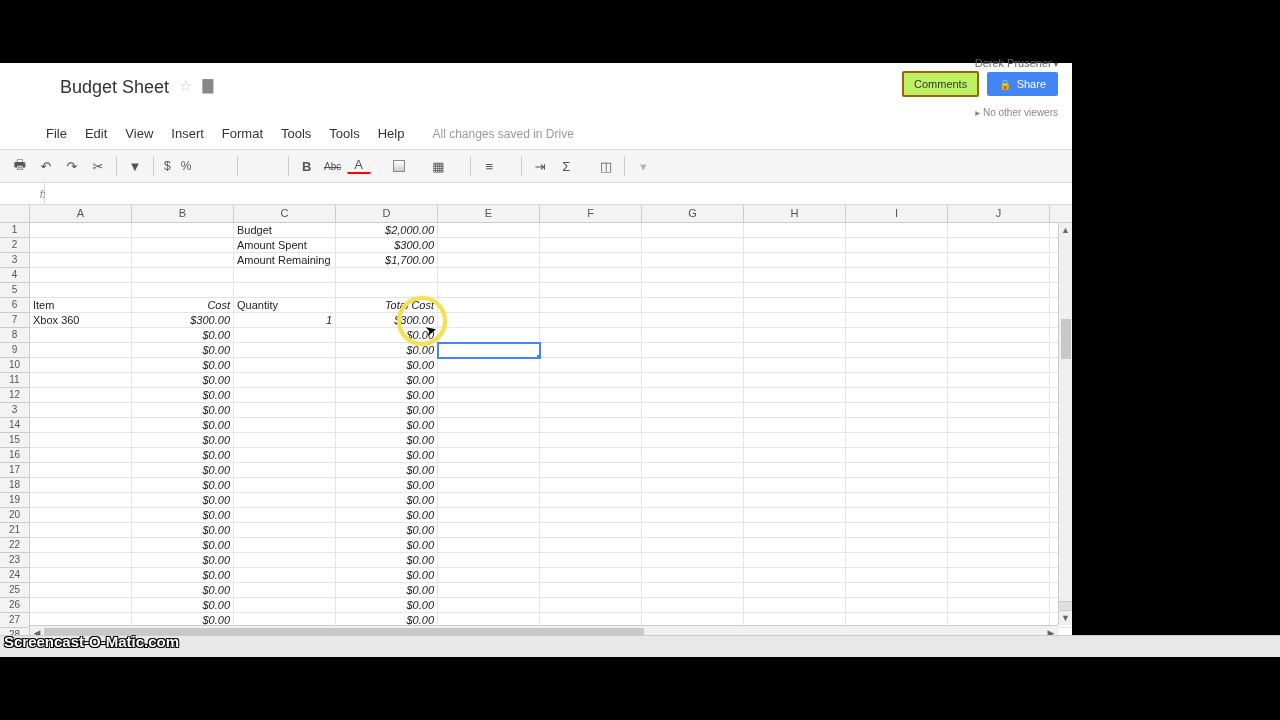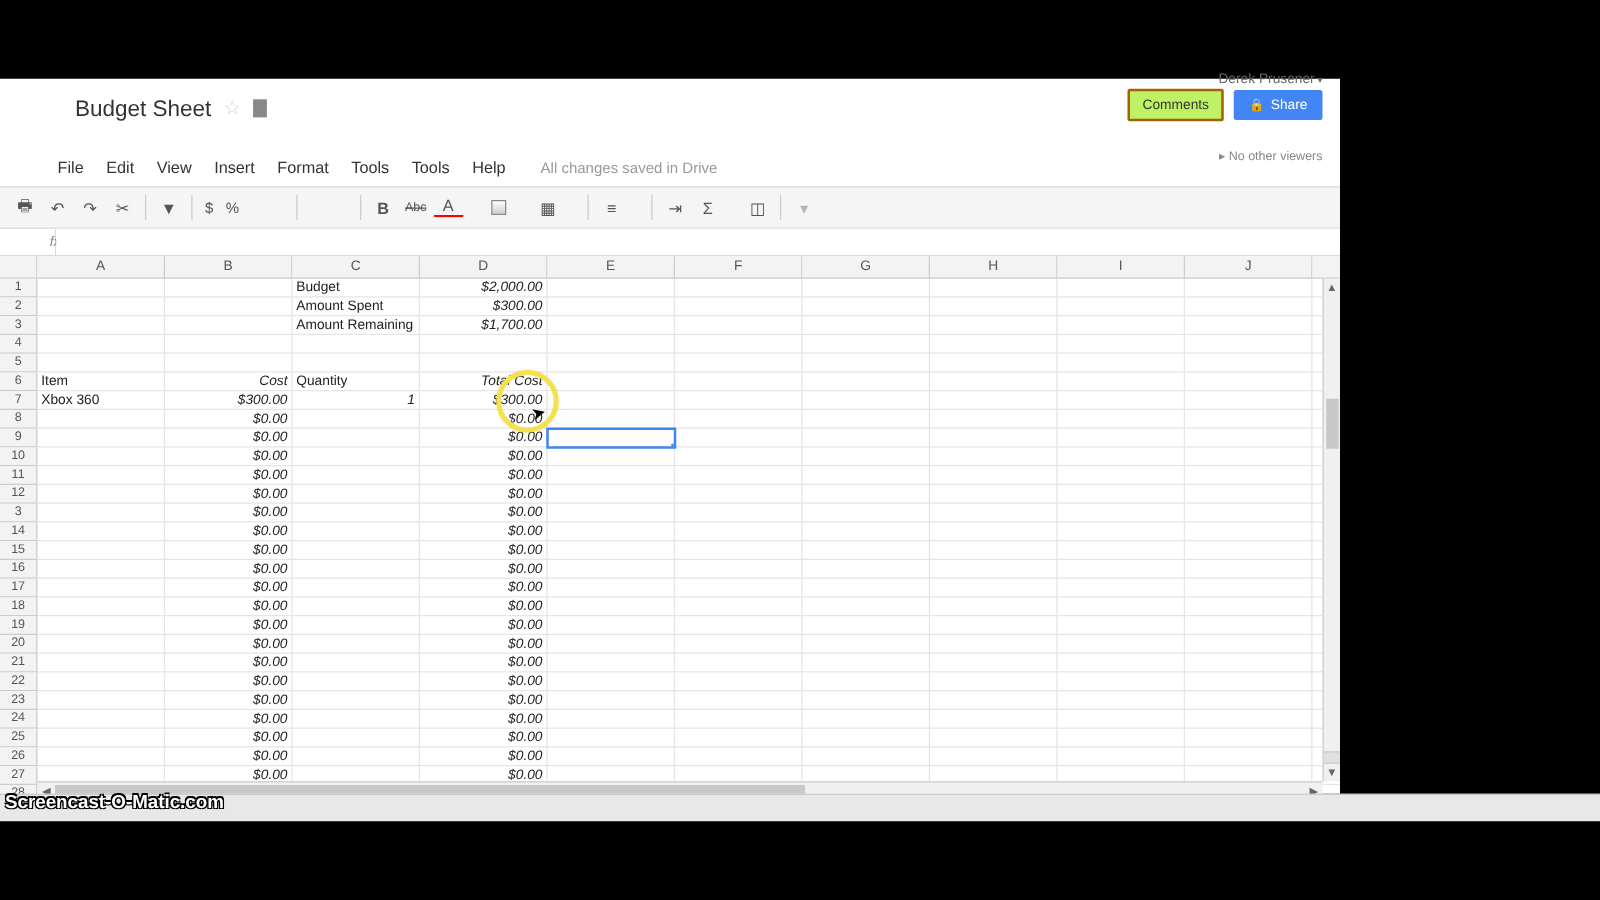--- a/index.html
+++ b/index.html
@@ -9,21 +9,21 @@
   .titlebar { display: flex; align-items: flex-start; padding: 14px 8px 0 60px; height: 58px; position: relative; }
   .doc-title { font-size: 18px; color: #333; font-weight: 400; }
   .star-icon { margin-left: 10px; color: #ccc; font-size: 15px; cursor: pointer; }
   .folder-icon { margin-left: 10px; color: #888; font-size: 14px; cursor: pointer; }
   .title-right { position: absolute; right: 14px; top: 8px; display: flex; align-items: center; gap: 8px; }
   .comments-btn { border: 2px solid #a16207; background: #bef264; padding: 5px 10px; font-size: 11px; border-radius: 2px; cursor: pointer; color: #333; }
   .share-btn { background: #4285f4; color: #fff; border: none; padding: 6px 12px; font-size: 11px; border-radius: 2px; cursor: pointer; display: flex; align-items: center; gap: 5px; }
   .share-lock { font-size: 10px; }
   .user-name { position: absolute; right: 14px; top: -6px; font-size: 11px; color: #666; }
   .user-name::after { content: " ▾"; font-size: 8px; }
-  .viewers { position: absolute; right: 14px; top: 56px; font-size: 10px; color: #888; }
+  .viewers { position: absolute; right: 14px; top: 44px; font-size: 10px; color: #888; }
   .viewers::before { content: "▸ "; color: #888; }
   
   .menubar { display: flex; padding-left: 38px; gap: 2px; font-size: 13px; color: #333; align-items: center; height: 25px; }
   .menubar span.menu-item { padding: 3px 8px; cursor: pointer; }
   .save-status { margin-left: 18px; color: #999; font-size: 12px; }
   
   .toolbar { border-top: 1px solid #d9d9d9; border-bottom: 1px solid #d9d9d9; height: 34px; display: flex; align-items: center; padding: 0 8px; gap: 2px; background: #f5f5f5; margin-top: 3px;}
   .tb-btn { width: 24px; height: 24px; display: flex; align-items: center; justify-content: center; color: #555; font-size: 13px; cursor: pointer; border-radius: 2px; }
   .tb-sep { width: 1px; height: 20px; background: #ccc; margin: 0 4px; }
   .tb-text { font-size: 12px; color: #555; padding: 0 4px; cursor: pointer; }

